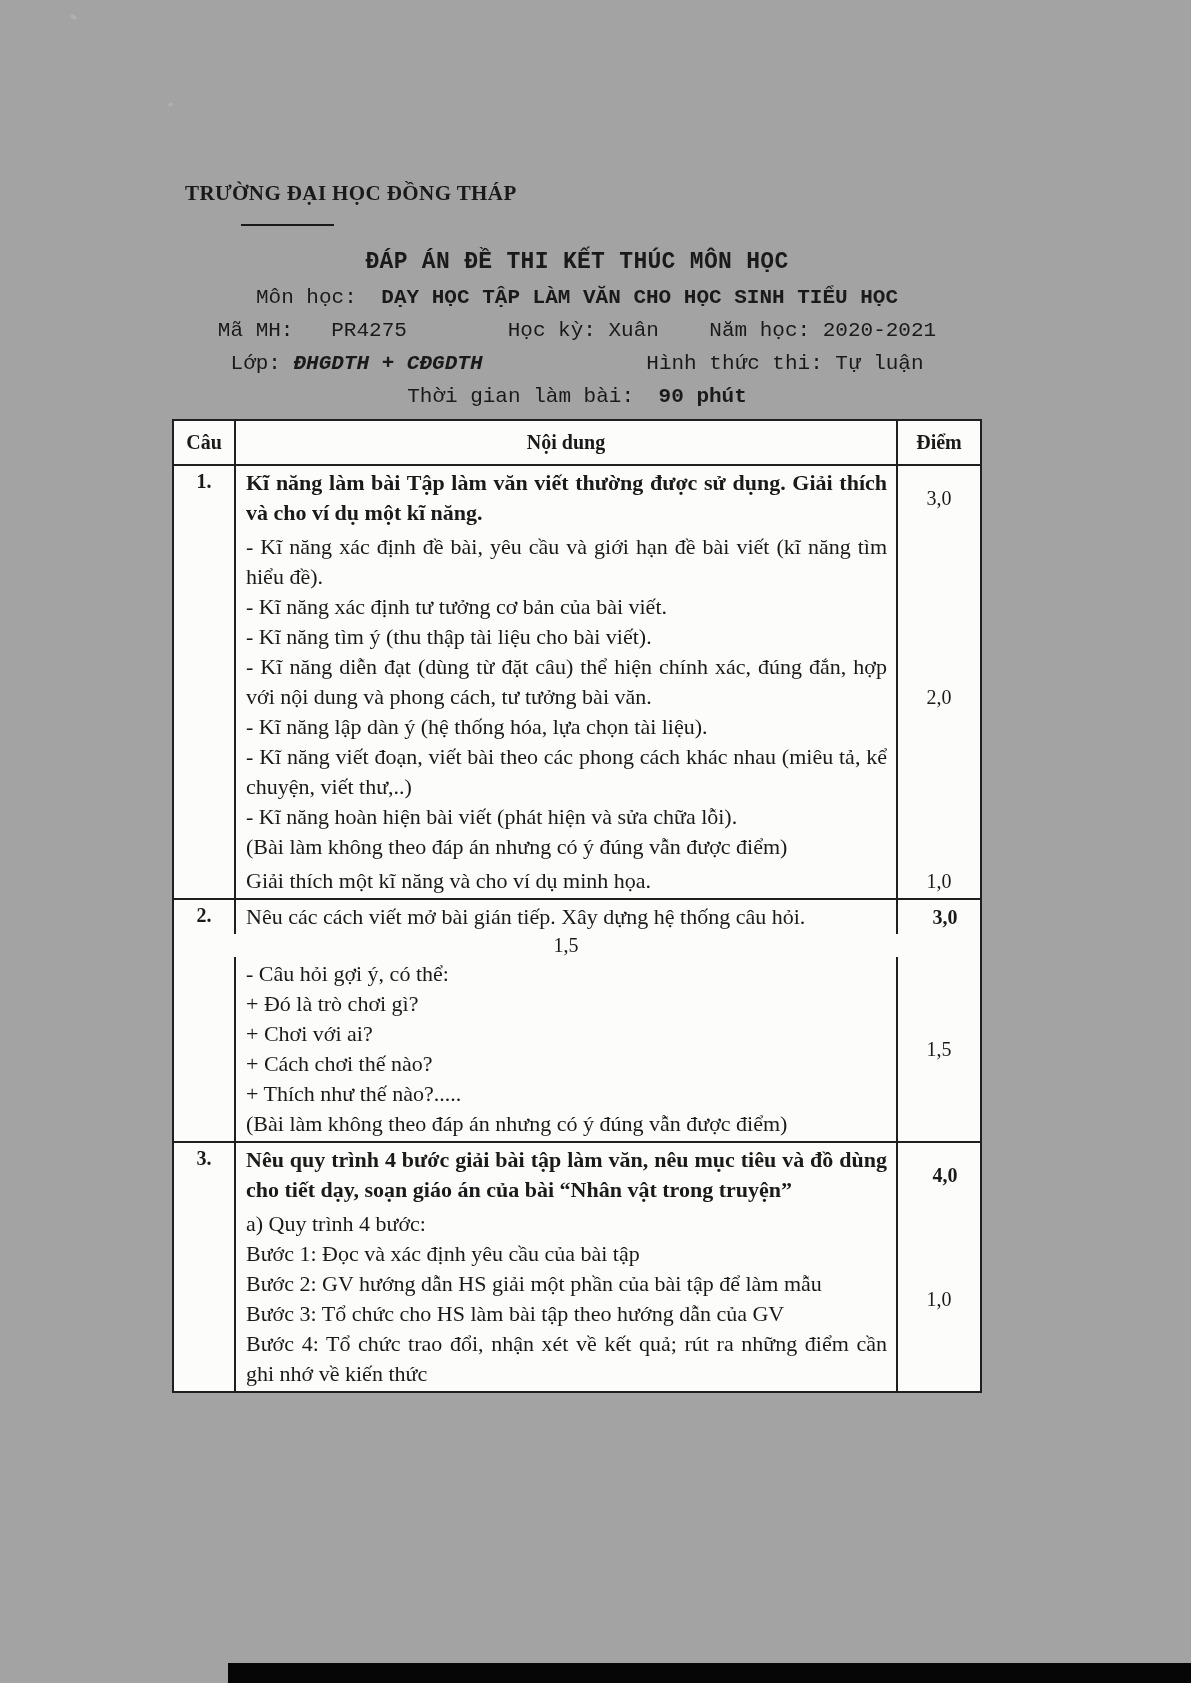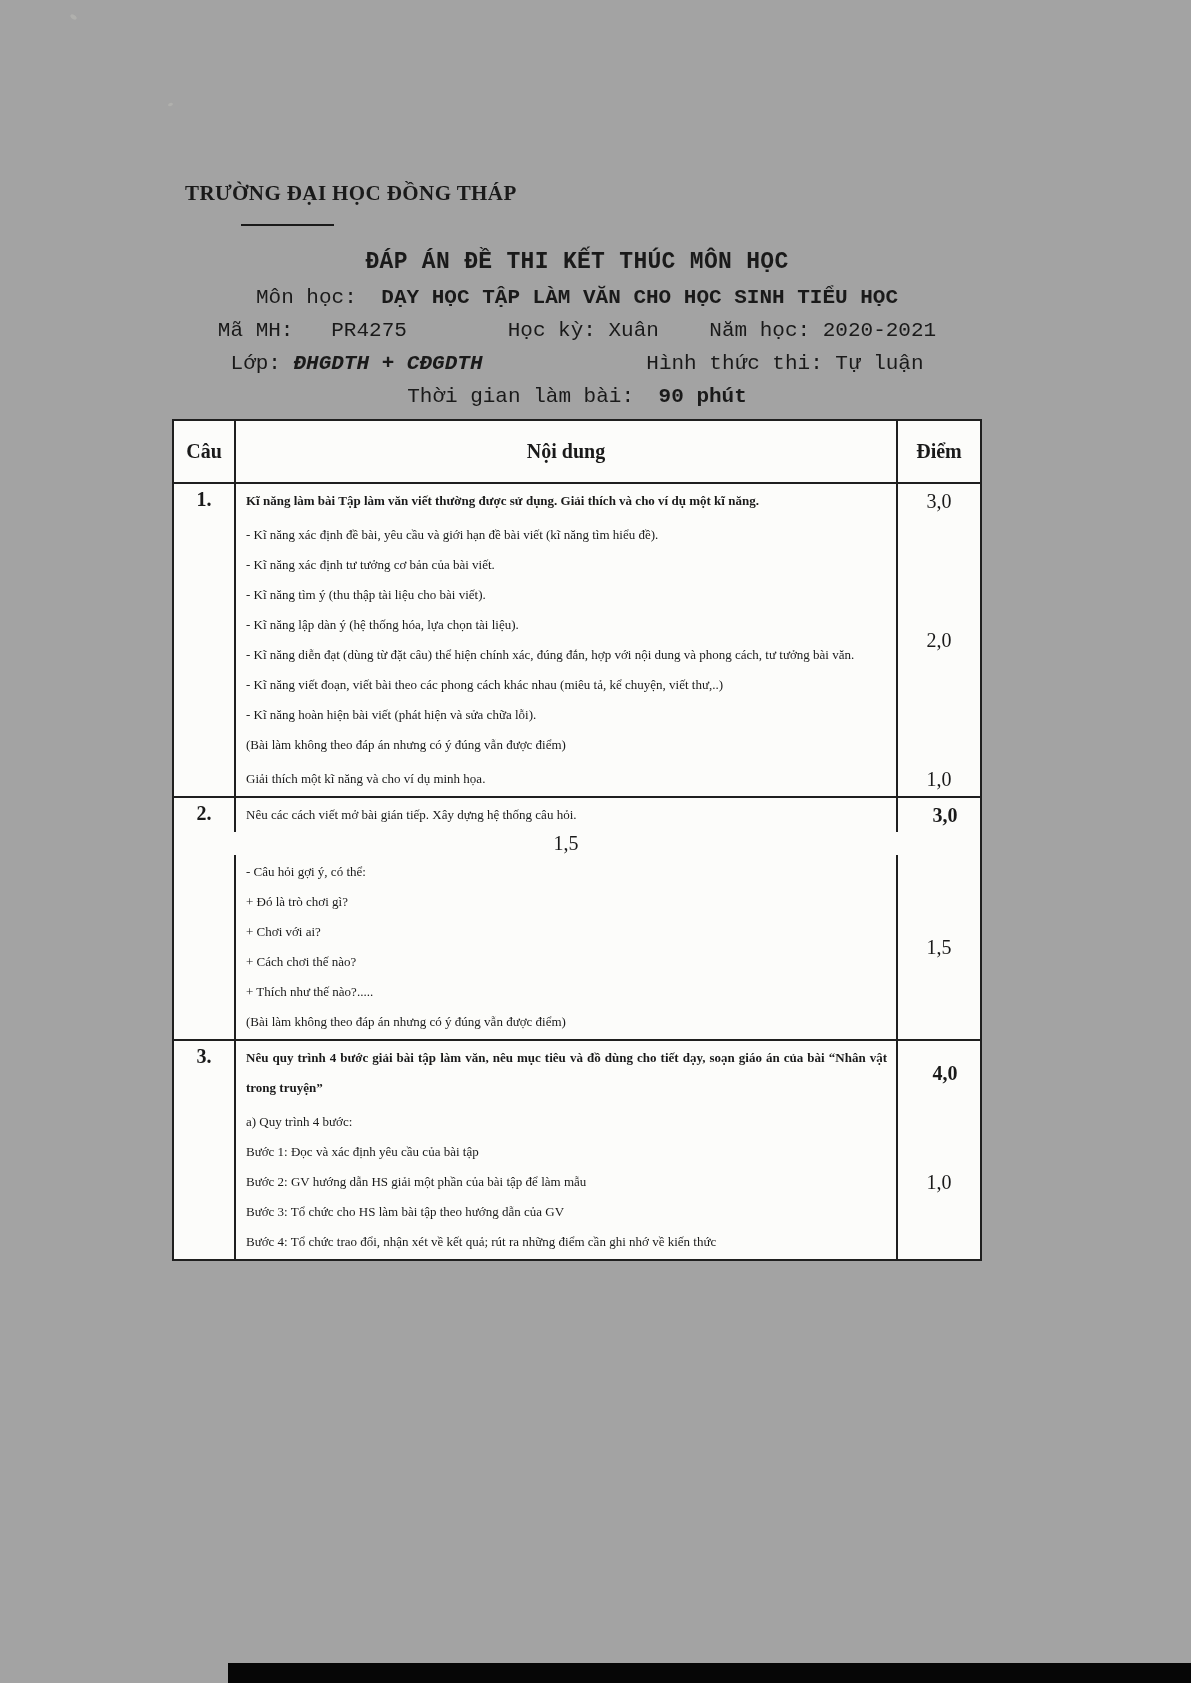--- a/index.html
+++ b/index.html
@@ -40,34 +40,34 @@
   .tbl {
     position:absolute; left:172px; top:419px; width:810px;
     border:2px solid #1f1f1f;
     background:#fcfcfa;
   }
   .thead {
     display:grid; grid-template-columns:60px 664px 82px;
     font-weight:bold;
   }
   .thead > div {
-    text-align:center; font-size:20px; line-height:29px; padding:16px 0;
+    text-align:center; font-size:20px; line-height:29px; padding:7px 0;
   }
   .thead > .mid { border-left:2px solid #1f1f1f; border-right:2px solid #1f1f1f; }
 
   .trow { display:grid; grid-template-columns:60px 664px 82px; }
   .trow.row-start { border-top:2px solid #1f1f1f; }
   .cau-cell {
     text-align:center; font-size:20px; font-weight:bold;
     padding-top:4px;
   }
   .content-cell {
     border-left:2px solid #1f1f1f; border-right:2px solid #1f1f1f;
     padding:2px 9px 2px 10px;
-    font-size:13px; line-height:30px;
+    font-size:22px; line-height:30px;
   }
   .content-cell p { text-align:justify; }
   .content-cell p.bold { font-weight:bold; }
   .content-cell p.italic { }
   .point-cell {
     display:flex; align-items:center; justify-content:center;
     font-size:20px;
   }
   .point-cell .bold { font-weight:bold; }
 
@@ -111,22 +111,22 @@
           <div class="point-cell">
             <span>3,0</span>
           </div>
         </div>
         <div class="trow">
           <div class="cau-cell"></div>
           <div class="content-cell">
             <p>- Kĩ năng xác định đề bài, yêu cầu và giới hạn đề bài viết (kĩ năng tìm hiểu đề).</p>
             <p>- Kĩ năng xác định tư tưởng cơ bản của bài viết.</p>
             <p>- Kĩ năng tìm ý (thu thập tài liệu cho bài viết).</p>
+            <p>- Kĩ năng diễn đạt (dùng từ đặt câu) thể hiện chính xác, đúng đắn, hợp với nội dung và phong cách, tư tưởng bài văn.</p>
             <p>- Kĩ năng lập dàn ý (hệ thống hóa, lựa chọn tài liệu).</p>
-            <p>- Kĩ năng diễn đạt (dùng từ đặt câu) thể hiện chính xác, đúng đắn, hợp với nội dung và phong cách, tư tưởng bài văn.</p>
             <p>- Kĩ năng viết đoạn, viết bài theo các phong cách khác nhau (miêu tả, kể chuyện, viết thư,..)</p>
             <p>- Kĩ năng hoàn hiện bài viết (phát hiện và sửa chữa lỗi).</p>
             <p class="italic">(Bài làm không theo đáp án nhưng có ý đúng vẫn được điểm)</p>
           </div>
           <div class="point-cell">
             <span>2,0</span>
           </div>
         </div>
         <div class="trow">
           <div class="cau-cell"></div>

